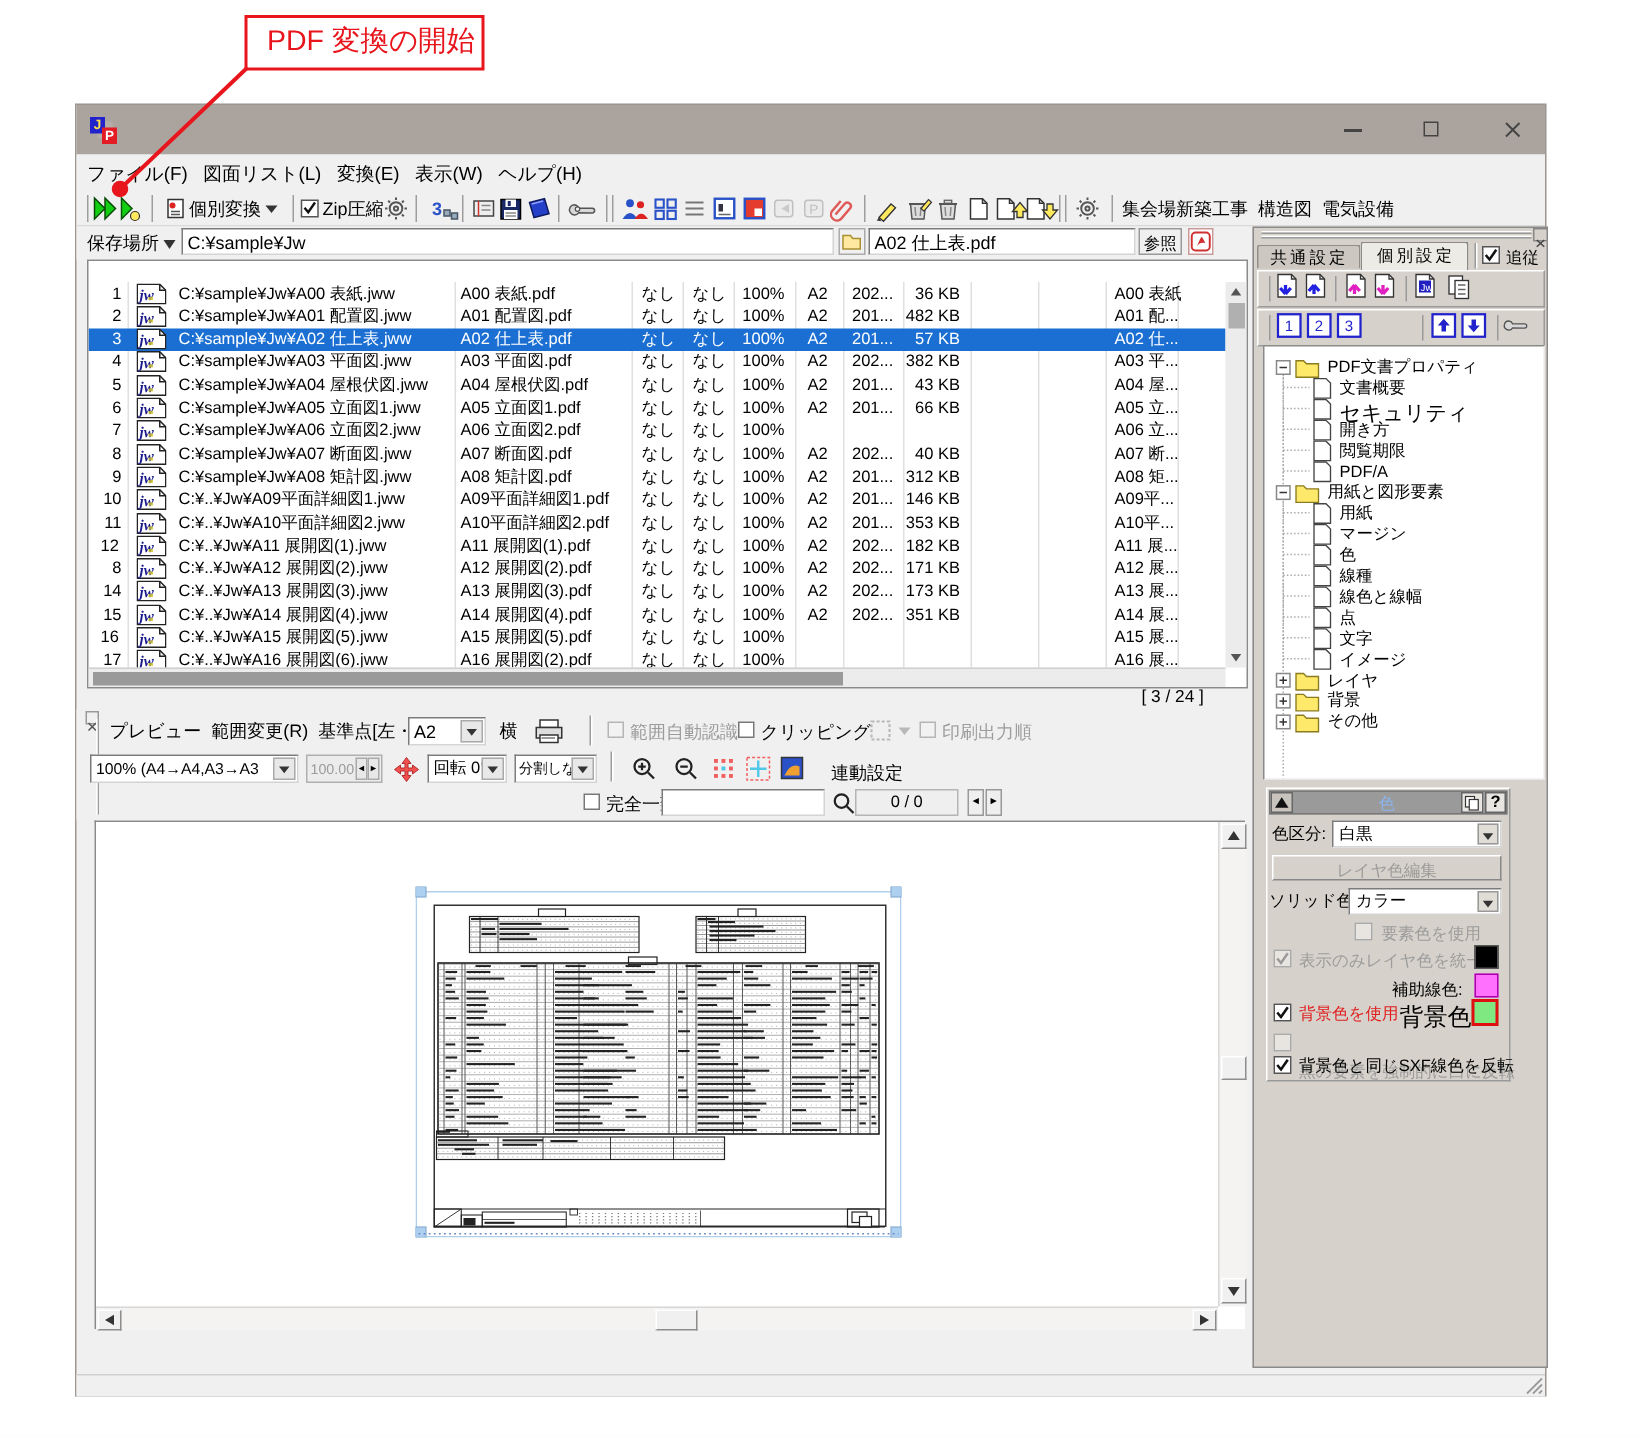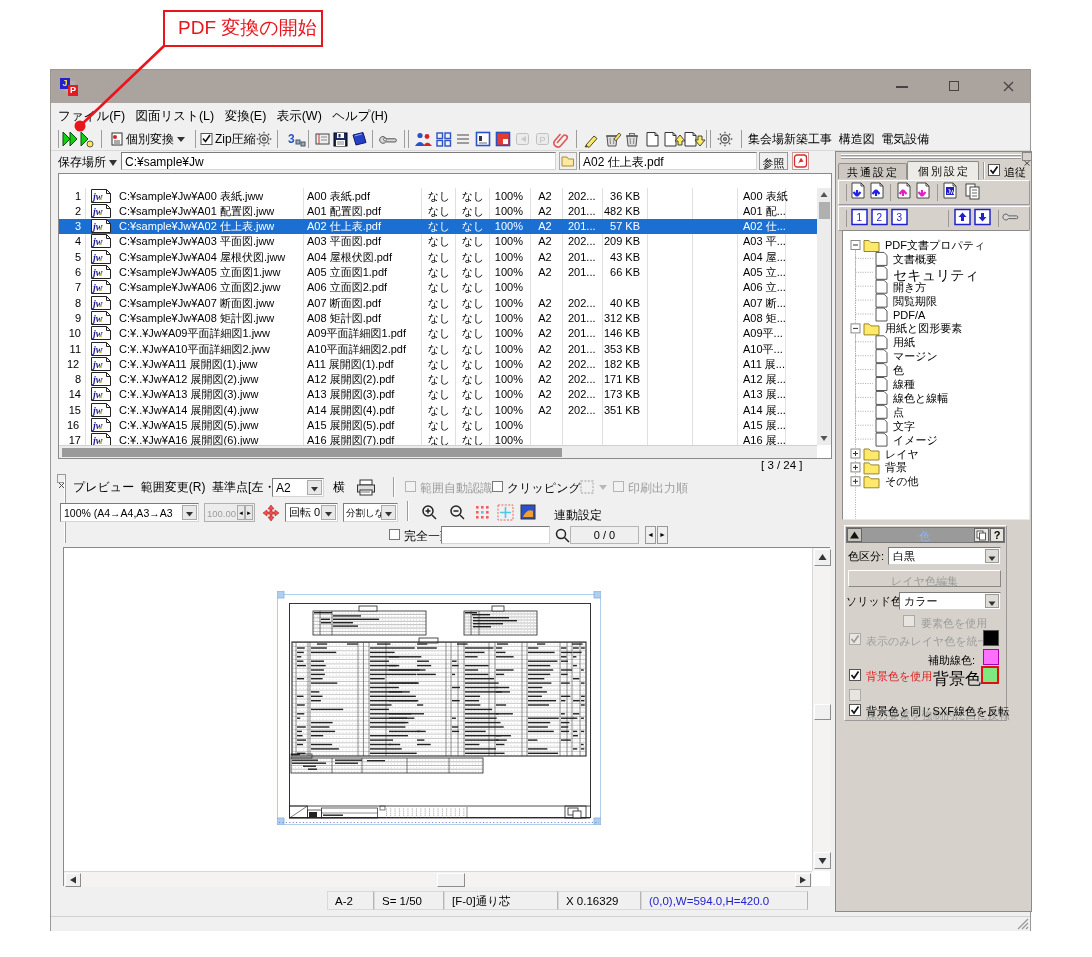--- a/index.html
+++ b/index.html
@@ -263,21 +263,21 @@
         <svg class="a" style="left:32px;top:0.5px" width="20" height="14" viewBox="0 0 20 14">
           <use href="#jwi"></use>
         </svg>
         <span class="a tx" style="left:60px;top:2.5px">C:¥sample¥Jw¥A03 平面図.jww</span>
         <span class="a tx" style="left:248px;top:2.5px">A03 平面図.pdf</span>
         <span class="a tx" style="left:365px;top:2.5px;width:30px;text-align:center">なし</span>
         <span class="a tx" style="left:399px;top:2.5px;width:30px;text-align:center">なし</span>
         <span class="a tx" style="left:426px;top:2.5px;width:38px;text-align:right">100%</span>
         <span class="a tx" style="left:472px;top:2.5px;width:28px;text-align:center">A2</span>
         <span class="a tx" style="left:509px;top:2.5px">202...</span>
-        <span class="a tx" style="left:541px;top:2.5px;width:40px;text-align:right">209 KB</span>
+        <span class="a tx" style="left:541px;top:2.5px;width:40px;text-align:right">382 KB</span>
         <span class="a tx" style="left:684px;top:2.5px">A03 平...</span>
       </div>
   <div class="a" style="left:0;top:75.2px;width:758px;height:15.3px;font-size:11px;">
         <span class="a tx" style="left:8px;top:2.5px;width:14px;text-align:right">5</span>
         <svg class="a" style="left:32px;top:0.5px" width="20" height="14" viewBox="0 0 20 14">
           <use href="#jwi"></use>
         </svg>
         <span class="a tx" style="left:60px;top:2.5px">C:¥sample¥Jw¥A04 屋根伏図.jww</span>
         <span class="a tx" style="left:248px;top:2.5px">A04 屋根伏図.pdf</span>
         <span class="a tx" style="left:365px;top:2.5px;width:30px;text-align:center">なし</span>
@@ -446,21 +446,21 @@
         <span class="a tx" style="left:399px;top:2.5px;width:30px;text-align:center">なし</span>
         <span class="a tx" style="left:426px;top:2.5px;width:38px;text-align:right">100%</span>
         <span class="a tx" style="left:684px;top:2.5px">A15 展...</span>
       </div>
   <div class="a" style="left:0;top:258.8px;width:758px;height:15.3px;font-size:11px;">
         <span class="a tx" style="left:8px;top:2.5px;width:14px;text-align:right">17</span>
         <svg class="a" style="left:32px;top:0.5px" width="20" height="14" viewBox="0 0 20 14">
           <use href="#jwi"></use>
         </svg>
         <span class="a tx" style="left:60px;top:2.5px">C:¥..¥Jw¥A16 展開図(6).jww</span>
-        <span class="a tx" style="left:248px;top:2.5px">A16 展開図(7).pdf</span>
+        <span class="a tx" style="left:248px;top:2.5px">A16 展開図(2).pdf</span>
         <span class="a tx" style="left:365px;top:2.5px;width:30px;text-align:center">なし</span>
         <span class="a tx" style="left:399px;top:2.5px;width:30px;text-align:center">なし</span>
         <span class="a tx" style="left:426px;top:2.5px;width:38px;text-align:right">100%</span>
         <span class="a tx" style="left:684px;top:2.5px">A16 展...</span>
       </div>
   <div class="a" style="left:0;top:271px;width:758px;height:13px;background:#ececec;border-top:1px solid #d0d0d0">
         <div class="a" style="left:3px;top:2px;width:500px;height:9px;background:#9a9a9a"></div>
       </div>
   <div class="a" style="left:758px;top:14px;width:14px;height:257px;background:#ececec"><div class="a" style="left:1.5px;top:14px;width:11px;height:17px;background:#b0b0b0"></div><svg width="14" height="257">
           <path d="M7 4 L3.5 9 L10.5 9 Z" fill="#555"></path>
@@ -951,32 +951,20 @@
           <path d="M5 7 L11 3.5 L11 10.5 Z" fill="#333"></path>
         </svg>
 <div class="a raise" style="left:373px;top:1px;width:28px;height:14px"></div>
 <div class="a raise" style="left:731px;top:1px;width:16px;height:14px"></div>
         <svg class="a" style="left:731px;top:1px" width="16" height="14">
           <path d="M11 7 L5 3.5 L5 10.5 Z" fill="#333"></path>
         </svg>
 </div>
   </div>
 
-  <div class="a" style="left:7px;top:817px;width:777px;height:25px;background:#f0f0f0" id="statusbar">
-  <div class="a" style="left:269px;top:4px;width:47px;height:19px;background:#f0f0f0;border:1px solid #d9d9d9;border-right-color:#b5b5b5"></div>
-  <div class="a tx" style="left:277px;top:9px;font-size:11.5px;color:#000">A-2</div>
-  <div class="a" style="left:316px;top:4px;width:70px;height:19px;background:#f0f0f0;border:1px solid #d9d9d9;border-right-color:#b5b5b5"></div>
-  <div class="a tx" style="left:324px;top:9px;font-size:11.5px;color:#000">S= 1/50</div>
-  <div class="a" style="left:386px;top:4px;width:114px;height:19px;background:#f0f0f0;border:1px solid #d9d9d9;border-right-color:#b5b5b5"></div>
-  <div class="a tx" style="left:394px;top:9px;font-size:11.5px;color:#000">[F-0]通り芯</div>
-  <div class="a" style="left:500px;top:4px;width:83px;height:19px;background:#f0f0f0;border:1px solid #d9d9d9;border-right-color:#b5b5b5"></div>
-  <div class="a tx" style="left:508px;top:9px;font-size:11.5px;color:#000">X  0.16329</div>
-  <div class="a" style="left:583px;top:4px;width:167px;height:19px;background:#f0f0f0;border:1px solid #d9d9d9;border-right-color:#b5b5b5"></div>
-  <div class="a tx" style="left:591px;top:9px;font-size:11.5px;color:#2222cc">(0,0),W=594.0,H=420.0</div>
-  </div>
 
   <div class="a" style="left:784px;top:81px;width:197px;height:761px;background:#d6d2cb;border:1px solid #8a8a8a" id="rpanel">
   <div class="a" style="left:5px;top:2px;width:180px;height:2px;border-top:1px solid #fff;border-bottom:1px solid #9a9a9a"></div>
   <div class="a" style="left:5px;top:5px;width:180px;height:2px;border-top:1px solid #fff;border-bottom:1px solid #9a9a9a"></div>
   <div class="a" style="left:186px;top:0;width:10px;height:9px;border:1px solid #888;background:#d6d2cb"><svg width="8" height="7">
           <path d="M1.5 1 L6.5 5.5 M6.5 1 L1.5 5.5" stroke="#444" stroke-width="1"></path>
         </svg></div>
   <div class="a" style="left:2px;top:11px;width:69px;height:16px;background:#ccc8c1;border:1px solid #928e88;border-bottom:none;border-radius:2px 2px 0 0"></div>
   <div class="a tx" style="left:11px;top:15px;font-size:11px;letter-spacing:2px">共通設定</div>
   <div class="a" style="left:71px;top:9px;width:72px;height:19px;background:#edebe5;border:1px solid #8a8a8a;border-bottom:none;border-radius:2px 2px 0 0"></div>

